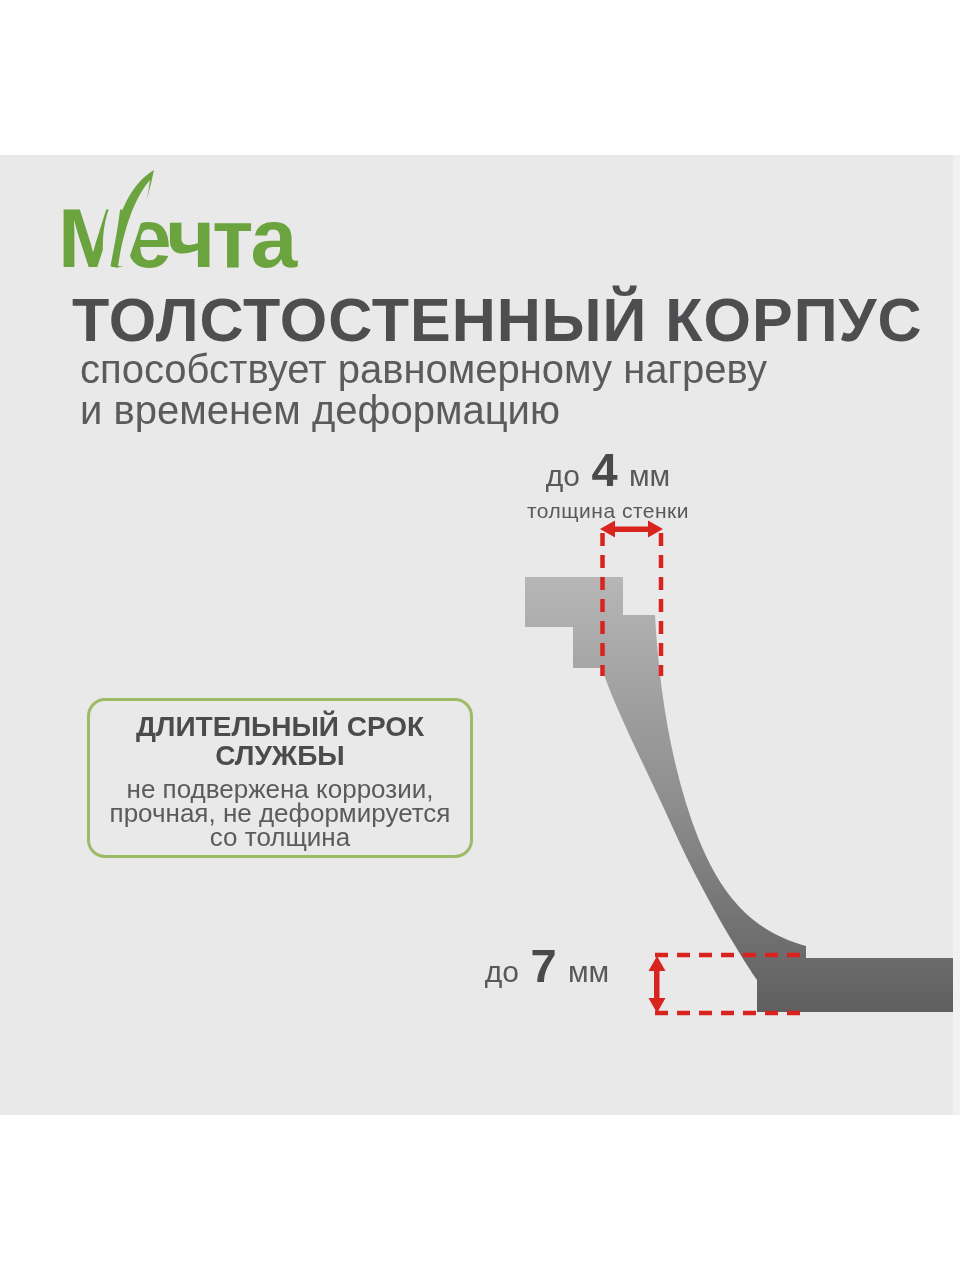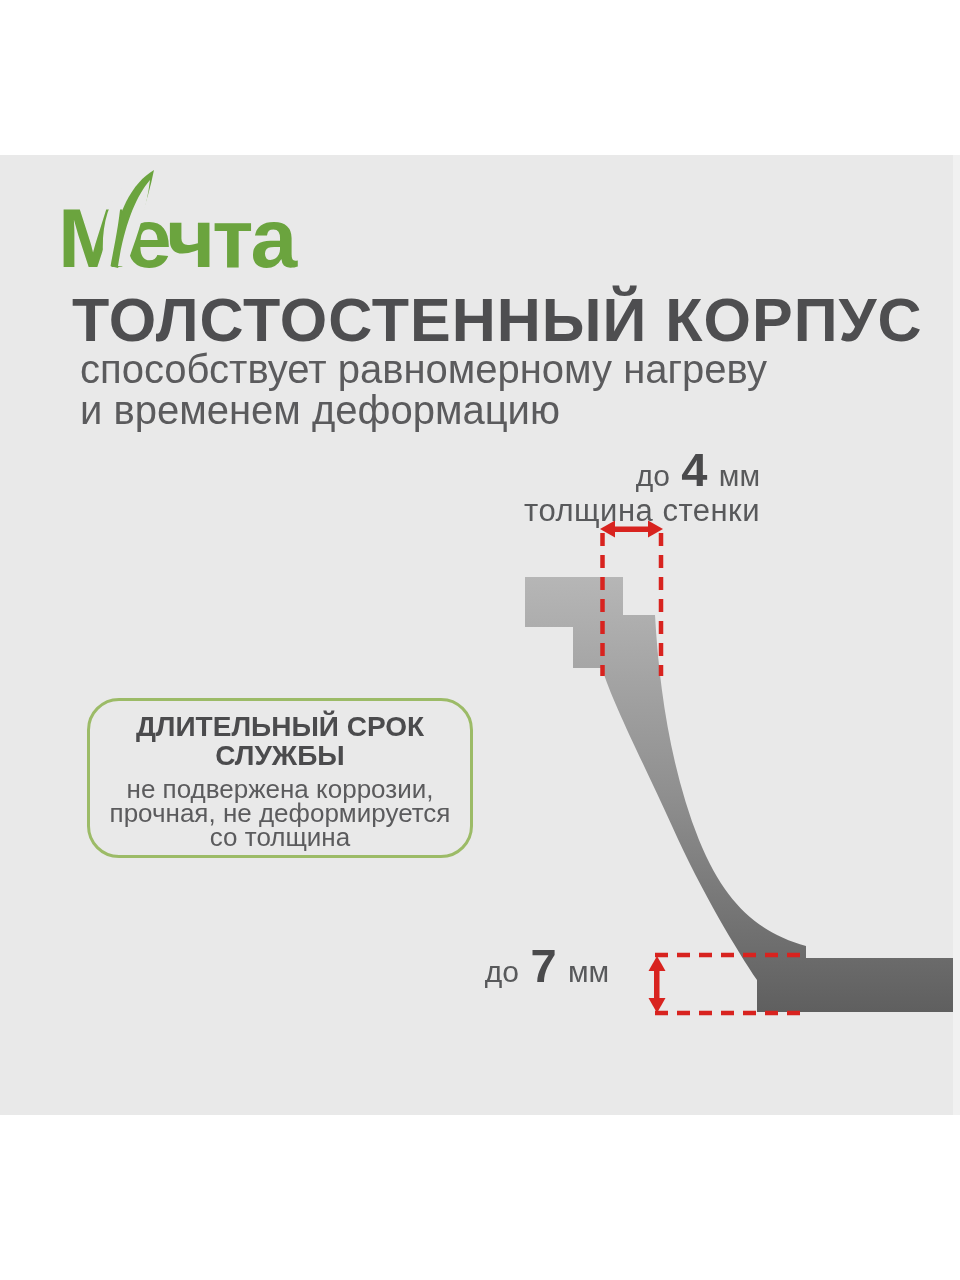--- a/index.html
+++ b/index.html
@@ -43,30 +43,30 @@
   .subtitle {
     left: 80px; top: 349px; width: 840px;
     font-size: 40px; line-height: 41px; font-weight: 400;
     color: var(--body-text, #5b5b5d);
   }
 
   
   .dim { text-align: center; color: var(--annotation-text, #58595b); }
   .dim .line1 { font-size: 30px; line-height: 40px; font-weight: 500; }
   .dim .value { font-size: 47px; font-weight: bold; color: #4a4a4c; padding: 0 3px; }
-  .dim .line2 { font-size: 31px; line-height: 30px; letter-spacing: 0.5px; }
-  .dim-wall   { left: 510px; top: 450px; width: 250px; text-align: right; }
+  .dim .line2 { font-size: 21px; line-height: 30px; letter-spacing: 0.5px; }
+  .dim-wall   { left: 483px; top: 450px; width: 250px; }
   .dim-bottom { left: 437px; top: 946px; width: 220px; }
 
   
   .feature-box {
     left: 87px; top: 698px; width: 386px; height: 160px;
     box-sizing: border-box;
     border: 3px solid var(--box-border-green, #9cbb67);
-    border-radius: 32px;
+    border-radius: 18px;
     text-align: center;
     padding-top: 11px;
   }
   .feature-box .ft-title {
     font-size: 28px; line-height: 29px; font-weight: bold;
     color: #4b4b4d;
   }
   .feature-box .ft-body {
     margin-top: 7px;
     font-size: 26px; line-height: 24px;

